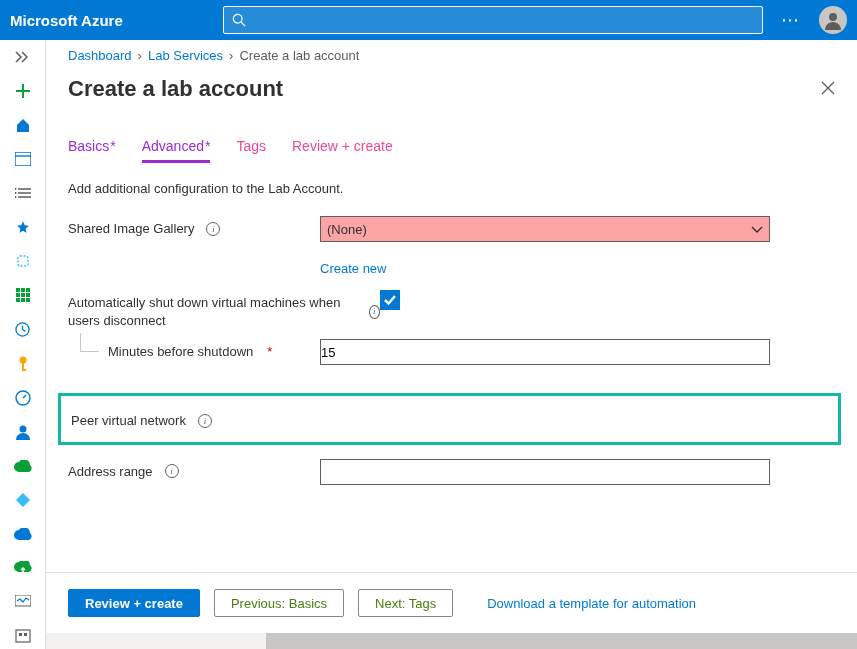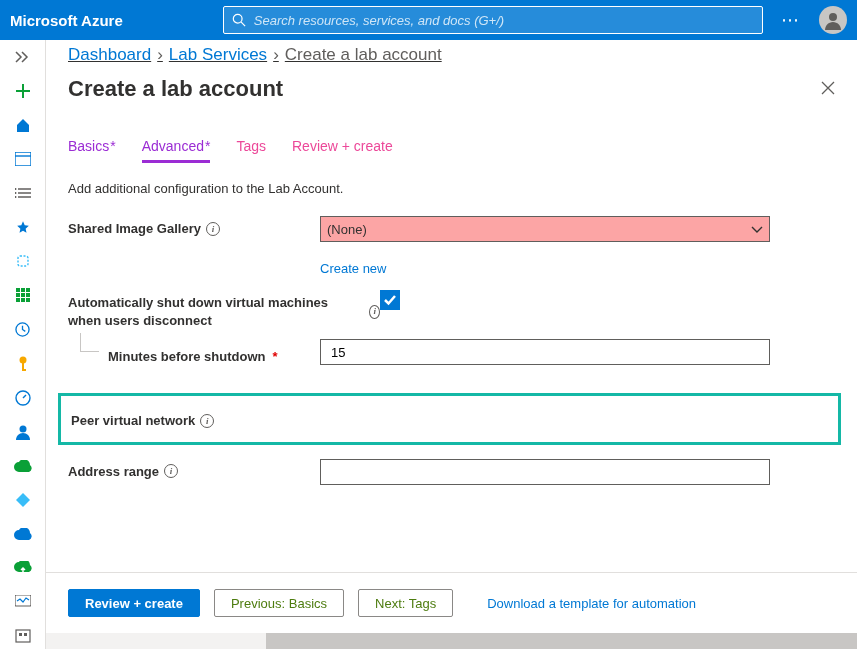--- a/index.html
+++ b/index.html
@@ -21,21 +21,21 @@
 .shell { display: flex; height: 609px; }
 
 
 .rail { width: 46px; border-right: 1px solid #e1dfdd; background: #fff; display: flex; flex-direction: column; align-items: center; padding-top: 4px; gap: 8px; overflow: hidden; }
 .railbtn { width: 36px; height: 28px; display: flex; align-items: center; justify-content: center; border-radius: 2px; cursor: pointer; }
 
 
 .main { flex: 1; display: flex; flex-direction: column; overflow: hidden; }
 
 
-.crumbs { height: 30px; display: flex; align-items: center; padding: 0 22px; font-size: 17px; border-bottom: none; text-decoration: underline; }
+.crumbs { height: 30px; display: flex; align-items: center; padding: 0 22px; font-size: 13px; border-bottom: none; }
 .crumbs a { color: #0078d4; text-decoration: none; }
 .crumbs .sep { margin: 0 6px; color: #605e5c; }
 .crumbs .cur { color: #605e5c; }
 
 
 .pagehead { display: flex; align-items: center; padding: 6px 22px 18px; }
 .pagehead h1 { font-size: 22px; font-weight: 600; }
 .close { margin-left: auto; cursor: pointer; font-size: 18px; color: #605e5c; }
 
 
@@ -43,36 +43,36 @@
 .tab { color: #ec4899; padding-bottom: 6px; cursor: pointer; font-size: 14px; }
 .tab.active { color: #9b2cd4; border-bottom: 3px solid #9b2cd4; font-weight: 400; }
 .tab .ast { color: #9b2cd4; margin-left: 1px; }
 .tab.basics { color: #9b2cd4; }
 
 
 .formwrap { padding: 18px 22px 0; flex: 1; overflow: auto; }
 .intro { margin-bottom: 20px; font-size: 13px; color: #323130; }
 
 .row { display: flex; align-items: flex-start; margin-bottom: 10px; }
-.lab { width: 252px; padding-top: 4px; display: flex; align-items: center; gap: 5px; line-height: 1.35; font-weight: bold; }
+.lab { width: 252px; padding-top: 4px; display: flex; align-items: center; gap: 12px; line-height: 1.35; }
 .lab .ast { color: #e00000; margin-left: 2px; }
 .info { width: 14px; height: 14px; border: 1px solid #605e5c; border-radius: 50%; display: inline-flex; align-items: center; justify-content: center; font-size: 9px; color: #605e5c; font-style: italic; font-family: Georgia, serif; cursor: default; }
 .ctl { flex: 1; max-width: 450px; }
 
 .select { height: 26px; border: 1px solid #605e5c; width: 100%; display: flex; align-items: center; padding: 0 6px; font-size: 13px; background: #fca5a5; cursor: pointer; position: relative; }
 .select.hl { border: 2px solid #0078d4; }
 .select .chev { margin-left: auto; }
 .link { color: #0078d4; font-size: 13px; cursor: pointer; margin-top: 19px; display: inline-block; }
 
 .chk { width: 20px; height: 20px; background: #0078d4; display: inline-flex; align-items: center; justify-content: center; cursor: pointer; }
 .chk svg { stroke: #fff; stroke-width: 2.5; fill: none; }
 
-.tinput { height: 26px; border: 1px solid #605e5c; width: 100%; padding: 0 10px; font-size: 13px; outline: none; }
-
-.indent { padding-left: 40px; position: relative; align-items: flex-end; }
+.tinput { height: 26px; border: 1px solid #605e5c; width: 100%; padding: 0 0; font-size: 13px; outline: none; }
+
+.indent { padding-left: 40px; position: relative; }
 .indent::before { content: ""; position: absolute; left: 12px; top: -6px; width: 18px; height: 18px; border-left: 1px solid #c8c6c4; border-bottom: 1px solid #c8c6c4; }
 
 
 .hlbox { border: 3px solid #14b8a6; padding: 12px 6px 12px 0; margin: 28px -6px 14px -10px; }
 .hlbox .row { margin-bottom: 0; padding-left: 10px; }
 
 
 .footer { border-top: 1px solid #e1dfdd; padding: 16px 22px; display: flex; align-items: center; gap: 14px; background: #fff; }
 .btn { height: 28px; padding: 0 16px; font-size: 13px; border-radius: 2px; cursor: pointer; border: 1px solid #8a8886; background: #fff; color: #4d7c0f; }
 .btn.primary { background: #0078d4; border-color: #0078d4; color: #fff; font-weight: 600; }
@@ -87,21 +87,20 @@
 
 <div class="topbar">
   <div class="brand">Microsoft Azure</div>
   <div class="searchwrap">
     <span class="sicon">
       <svg width="14" height="14" viewBox="0 0 16 16">
           <circle cx="6.5" cy="6.5" r="5" stroke="#fff" stroke-width="1.4" fill="none"></circle>
           <line x1="10.5" y1="10.5" x2="15" y2="15" stroke="#fff" stroke-width="1.4"></line>
         </svg>
     </span>
-    <input placeholder="Search resources, services, and docs (G+/)" style="">
   </div>
   <div class="topright">
     <span class="dots">⋯</span>
     <span class="avatar">
       <svg width="20" height="20" viewBox="0 0 20 20">
           <circle cx="10" cy="7" r="4"></circle>
           <path d="M2 20c0-4.4 3.6-8 8-8s8 3.6 8 8"></path>
         </svg>
     </span>
   </div>

